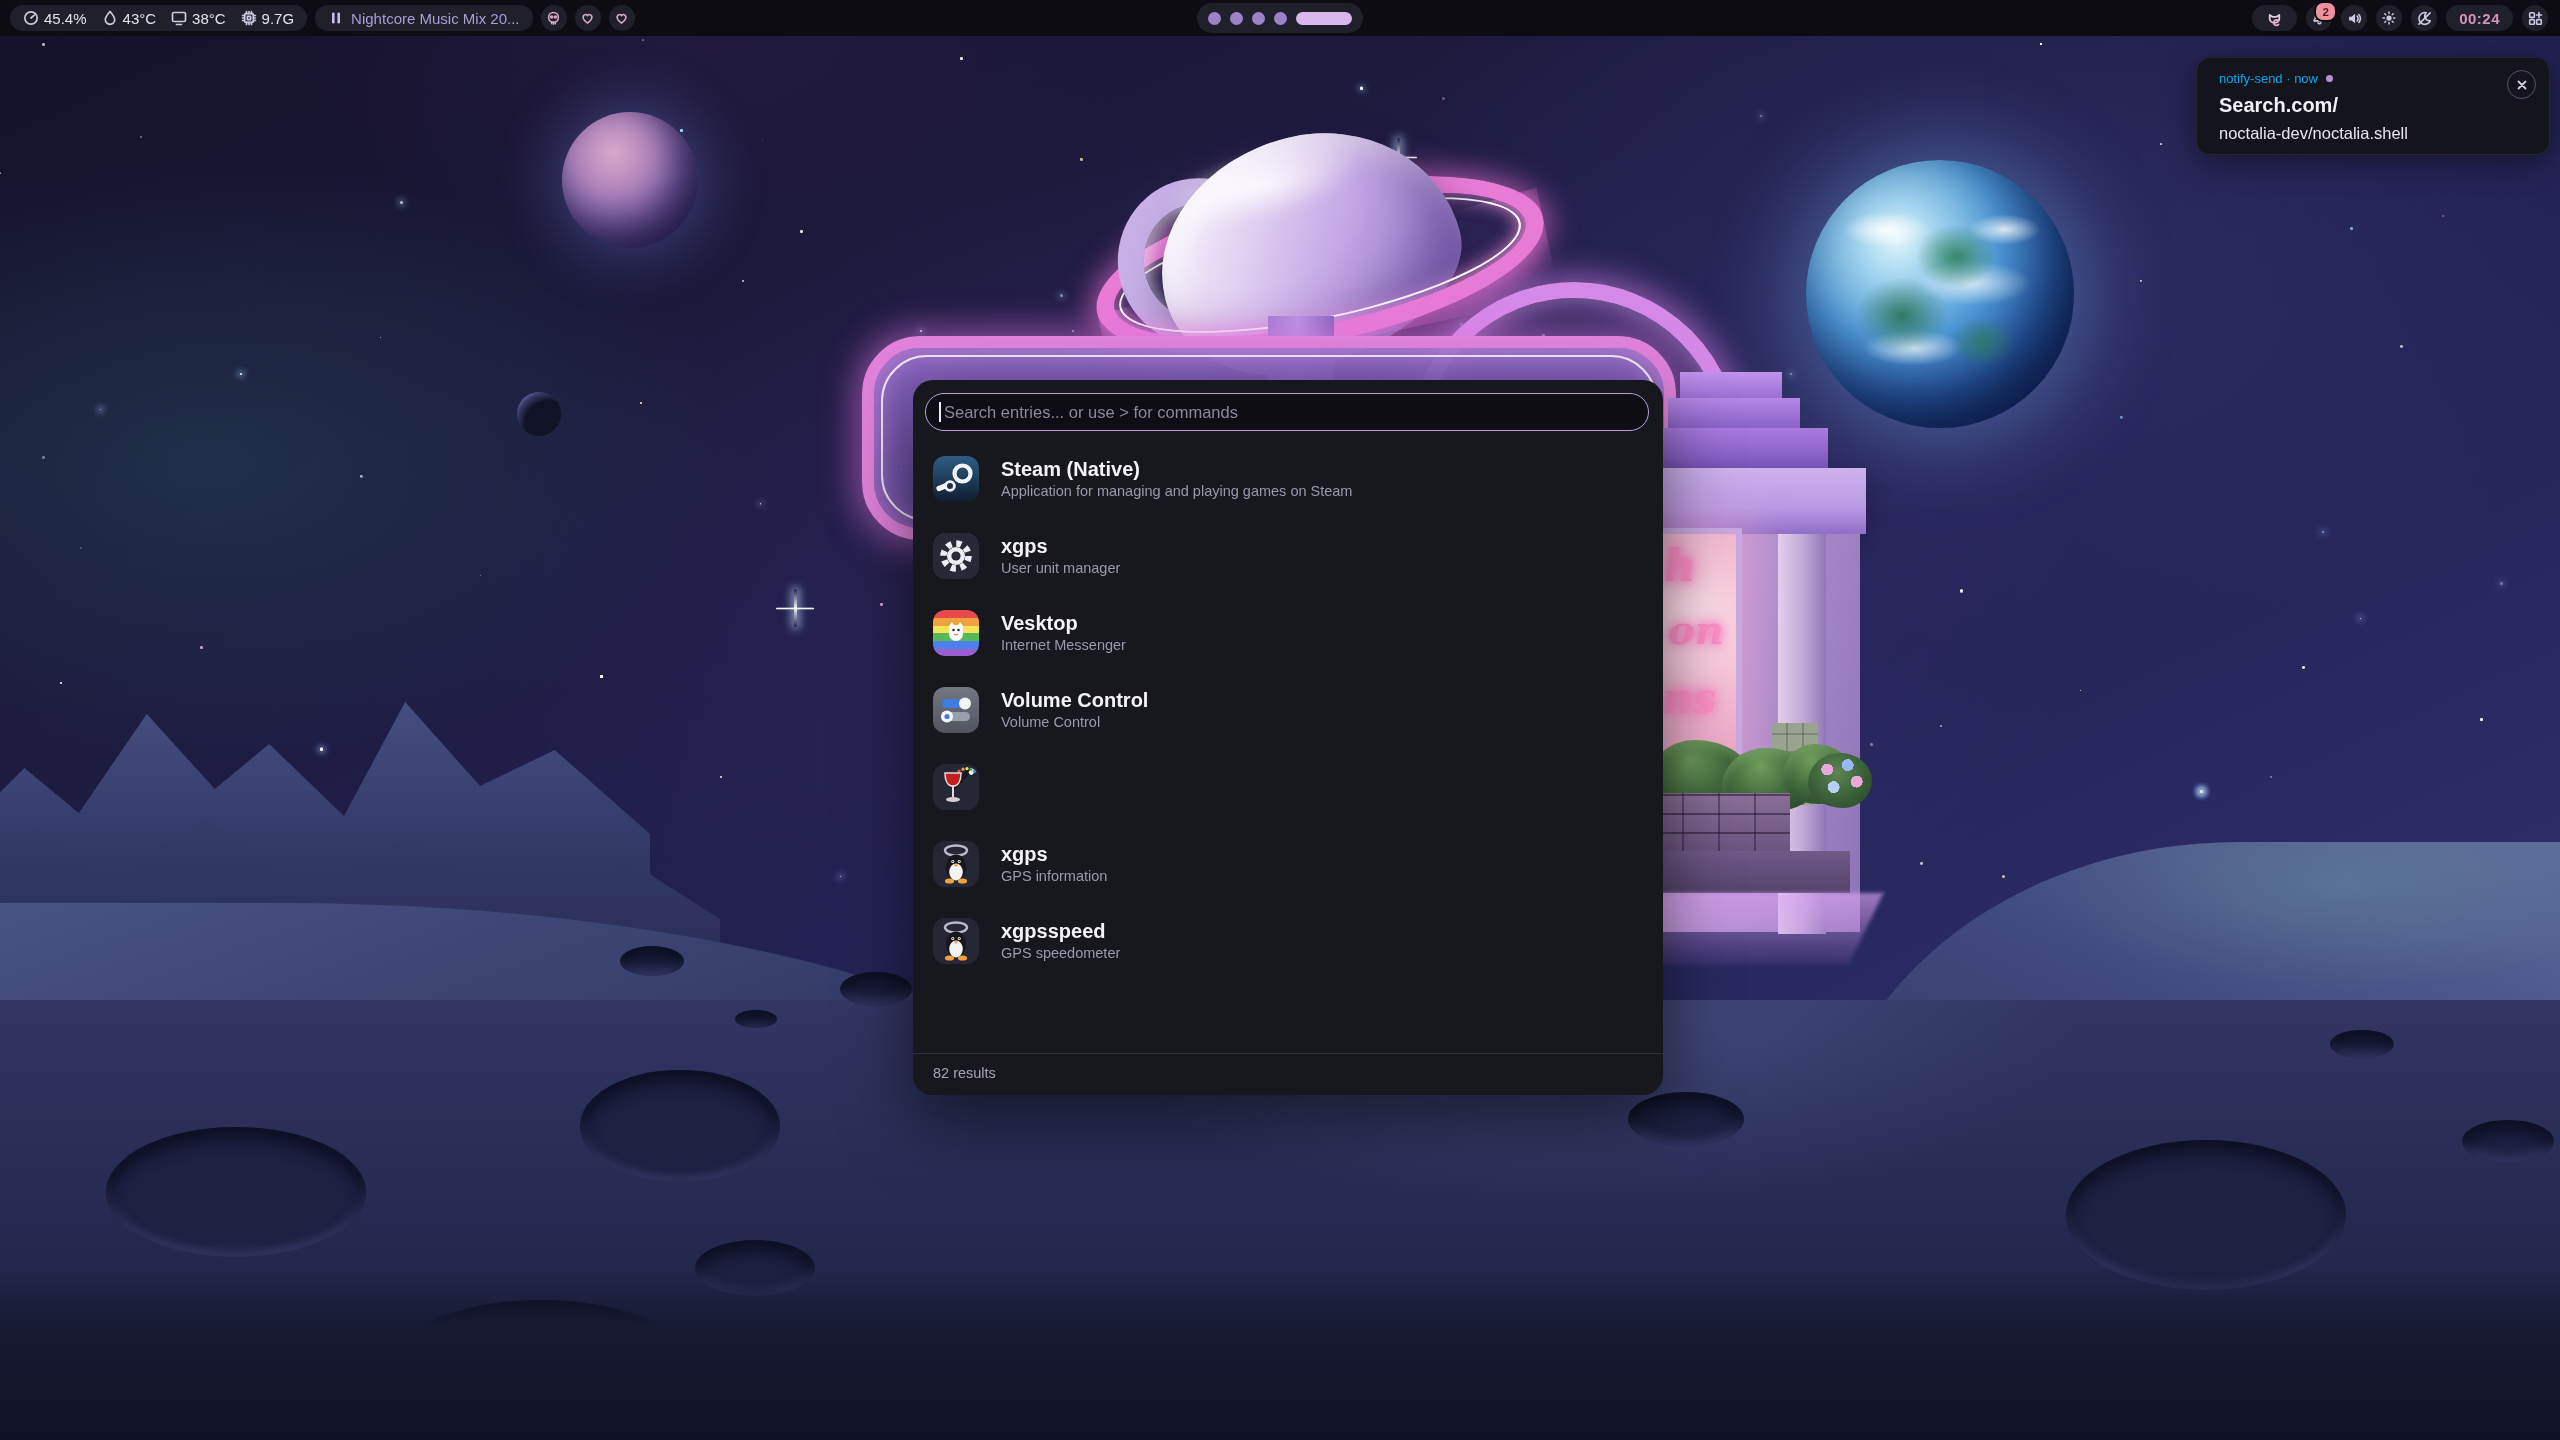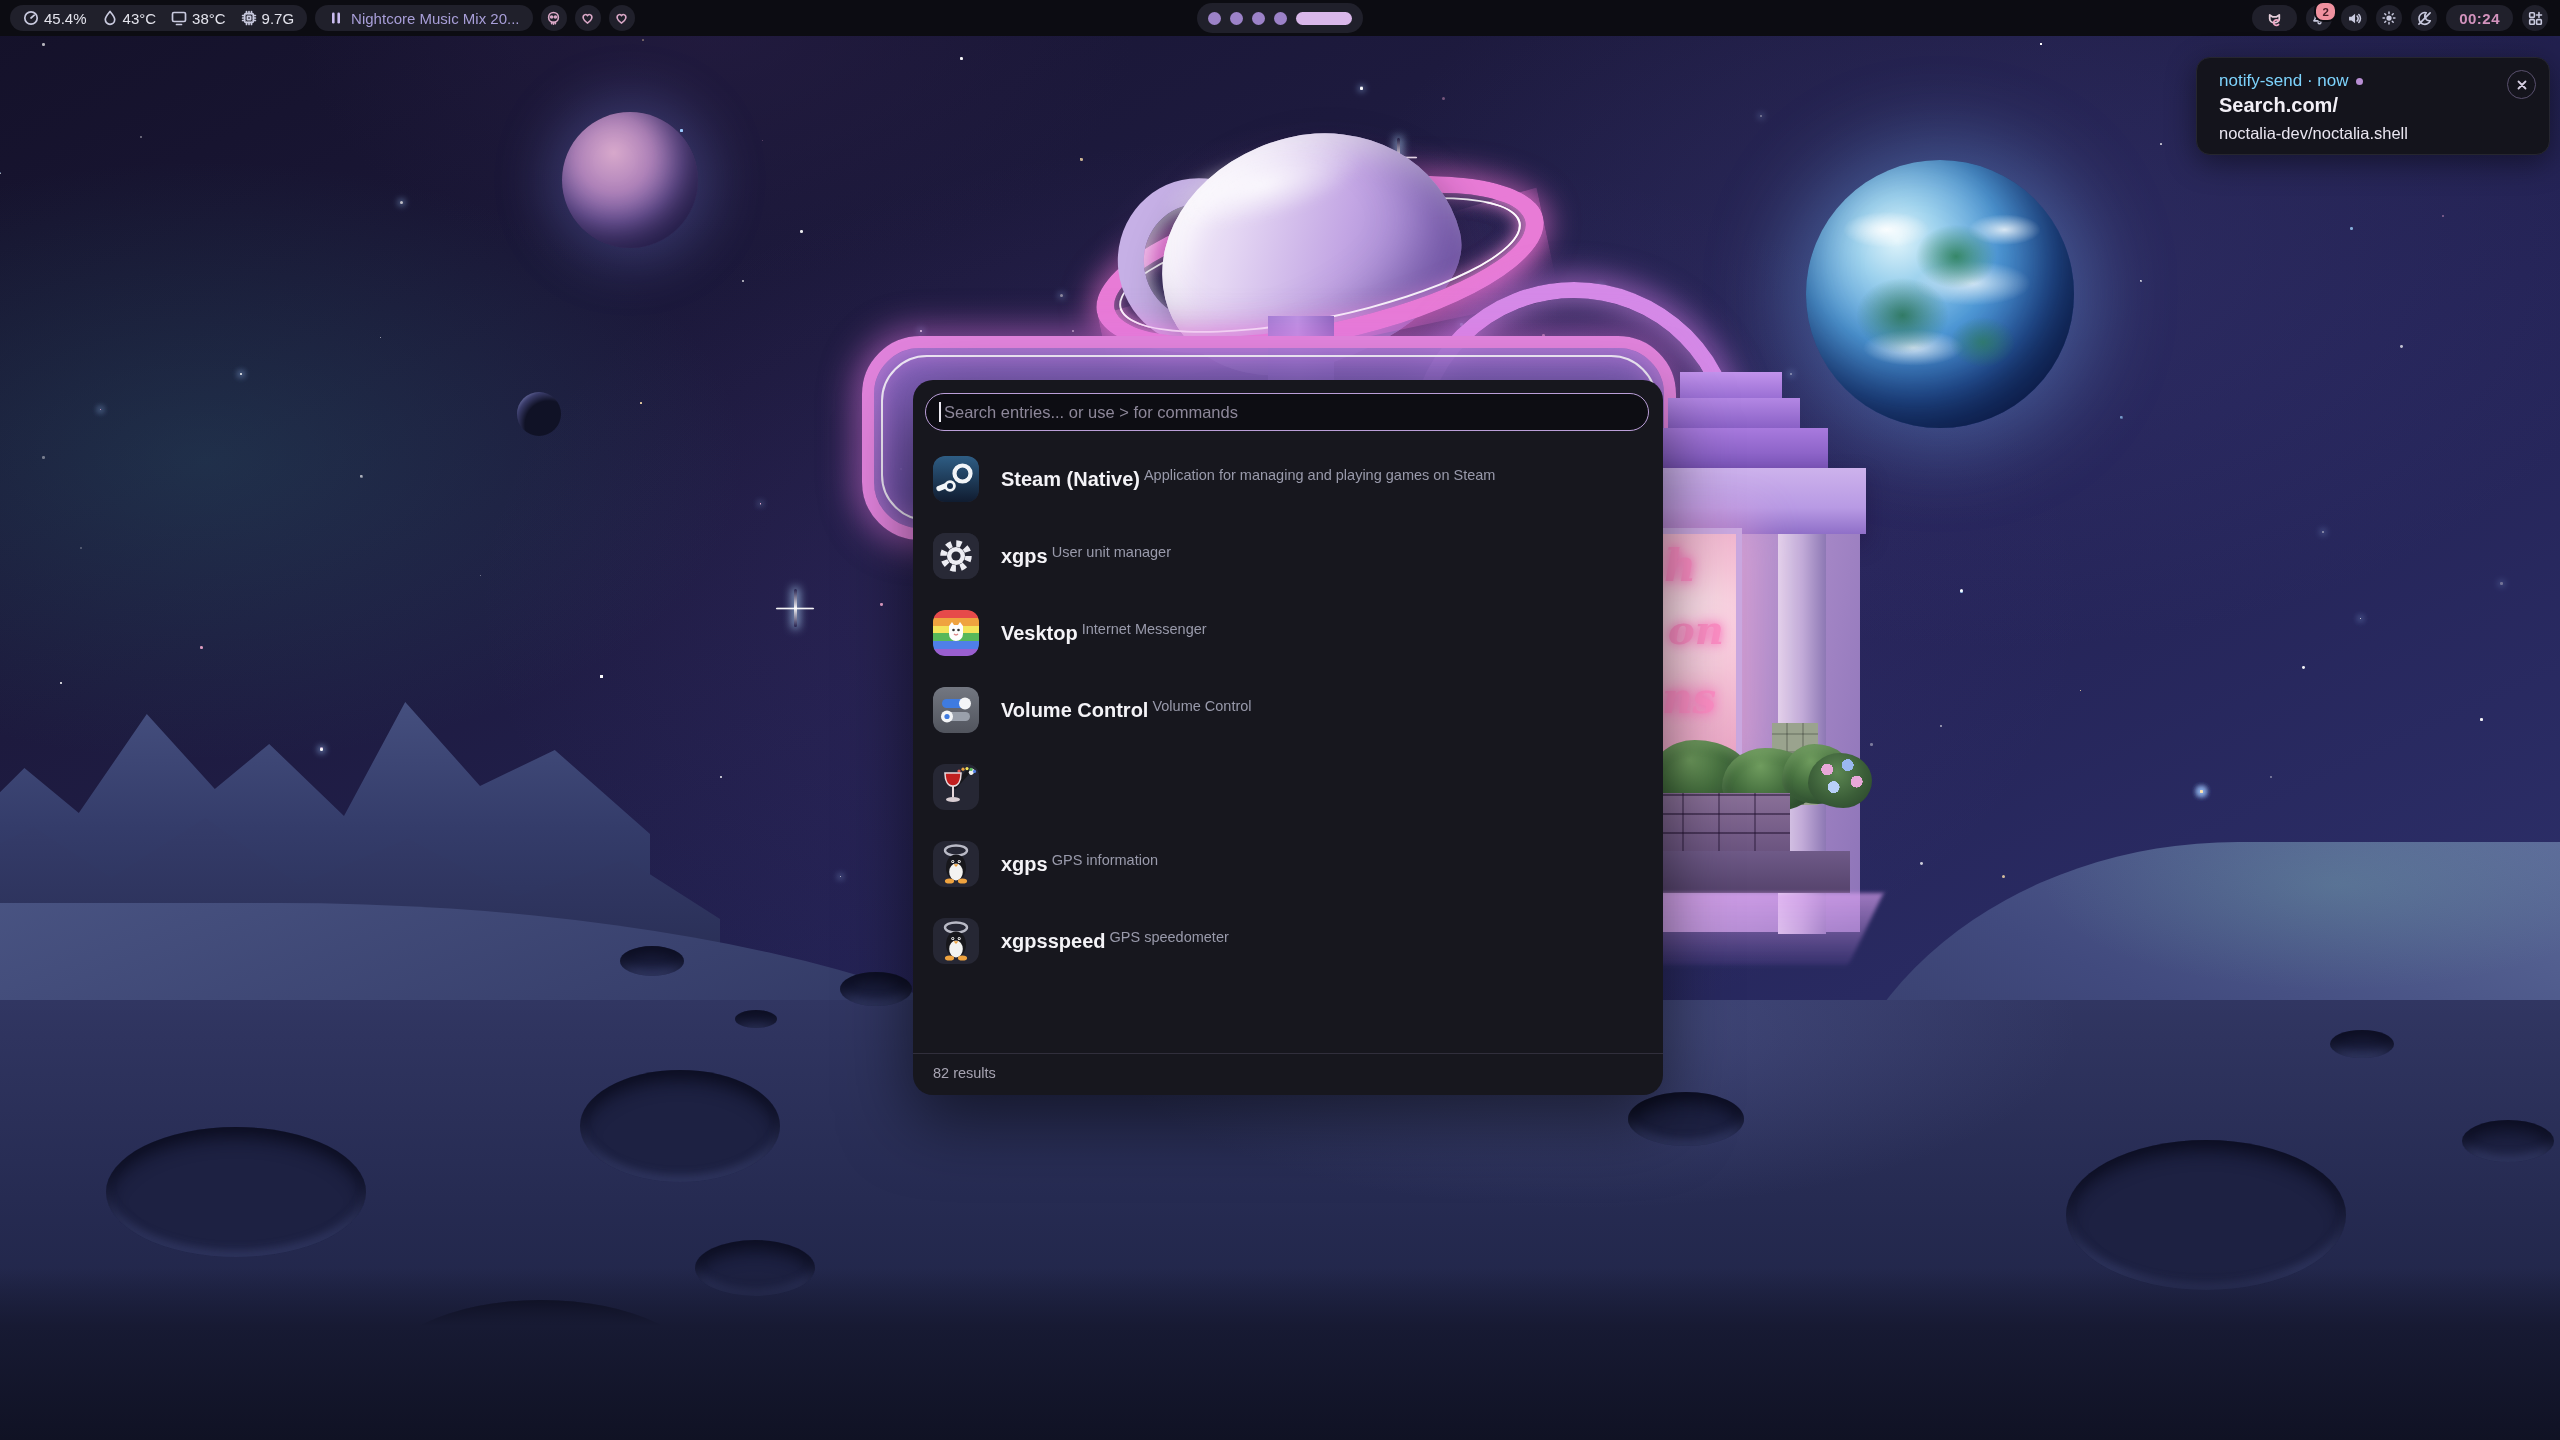--- a/index.html
+++ b/index.html
@@ -143,40 +143,40 @@
   .badge{position:absolute;top:-4px;right:-5px;min-width:17px;height:17px;border-radius:9px;background:#f0919f;
     color:#461c26;font-size:11.5px;font-weight:bold;display:flex;align-items:center;justify-content:center;
     border:2px solid #0c0c12;box-sizing:content-box;padding:0 1px;}
   .clock-pill{height:26px;display:flex;align-items:center;background:#20202b;border-radius:13px;padding:0 13px;
     color:#d292bd;font-size:15px;font-weight:bold;letter-spacing:.5px;}
 
   
   .notif{position:absolute;left:2196px;top:57px;width:352px;height:96px;background:#14141c;border:1px solid #26262f;
     border-radius:14px;z-index:60;box-shadow:0 8px 30px rgba(0,0,0,.45);}
   .notif-head{position:absolute;left:22px;top:13px;display:flex;align-items:center;gap:8px;
-    color:#7dd3fc;font-size:17px;}
+    color:#0ea5e9;font-size:13px;}
   .notif-dot{width:7px;height:7px;border-radius:50%;background:#b98fd4;}
   .notif-close{position:absolute;right:13px;top:12px;width:27px;height:27px;border-radius:50%;
     border:1.5px solid #59506e;display:flex;align-items:center;justify-content:center;}
   .notif-title{position:absolute;left:22px;top:36px;color:#f2eff6;font-size:20px;font-weight:bold;}
   .notif-body{position:absolute;left:22px;top:66px;color:#e9e5f0;font-size:16.5px;}
 
   
   .launcher{position:absolute;left:913px;top:380px;width:750px;height:715px;background:#17171e;border-radius:20px;
     z-index:50;box-shadow:0 24px 70px rgba(0,0,0,.55);}
   .search-wrap{position:absolute;left:12px;top:13px;width:724px;height:38px;}
   .search-input{width:100%;height:100%;box-sizing:border-box;background:#0d0d13;border:1.5px solid #bb9fd9;
     border-radius:19px;padding:0 16px 0 18px;color:#c8c4d4;font-size:16.5px;font-family:"Liberation Sans",sans-serif;outline:none;}
   .search-input::placeholder{color:#8d8799;}
   .caret{position:absolute;left:14px;top:9px;width:1.5px;height:20px;background:#eceaf2;}
   .results{position:absolute;left:0;top:64px;width:100%;}
   .row{position:relative;height:70px;margin-bottom:7px;display:flex;align-items:center;padding:0 20px;gap:22px;}
   .app-icon{width:46px;height:46px;border-radius:12px;background:#262734;overflow:hidden;flex:none;}
   .app-icon svg{width:46px;height:46px;display:block;}
-  .row-text{display:flex;flex-direction:row;gap:4px;min-width:0;}
+  .row-text{display:flex;flex-direction:column;gap:4px;min-width:0;}
   .row-title{color:#f4f3f7;font-size:20px;font-weight:bold;line-height:1.1;}
   .row-sub{color:#999aab;font-size:14.5px;line-height:1.1;}
   .footer{position:absolute;left:0;bottom:0;width:100%;height:41px;border-top:1px solid #312f3c;}
   .footer-text{position:absolute;left:20px;top:11px;color:#a7a4b2;font-size:14.5px;}
 </style>
 </head>
 <body>
 
 <div class="screen">
 

